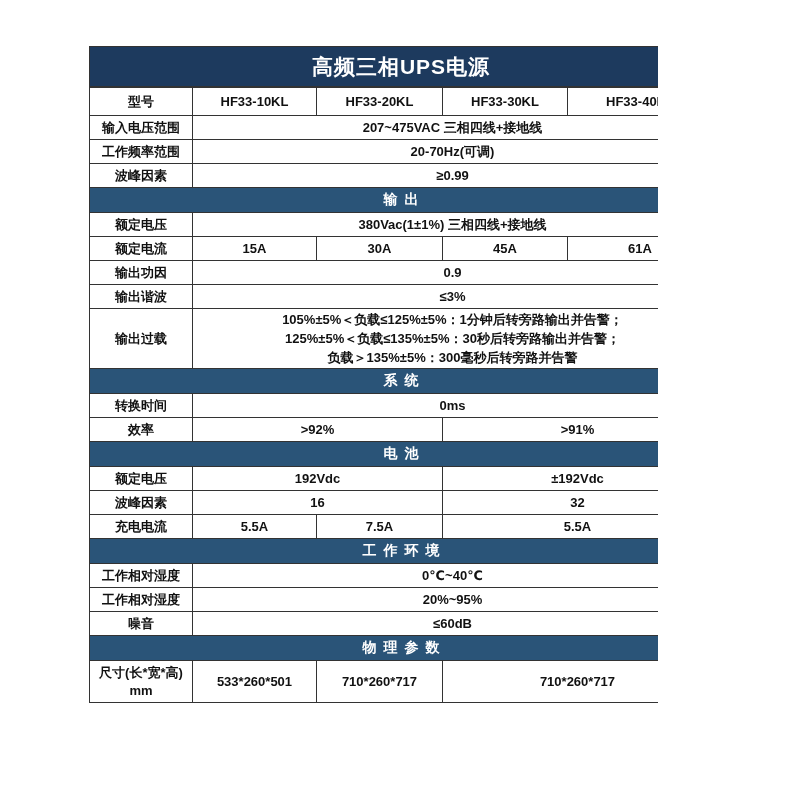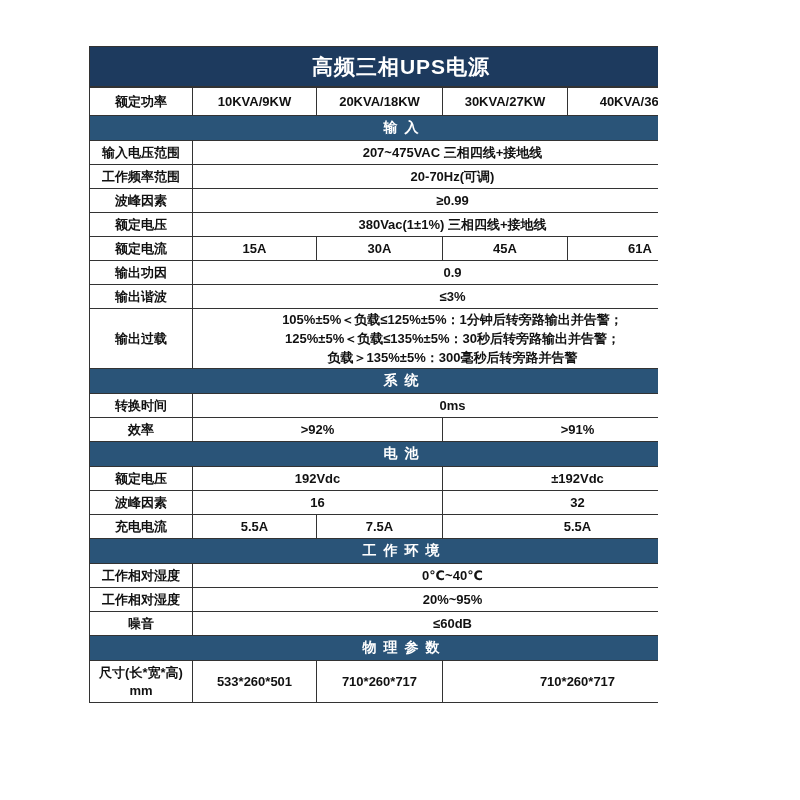--- a/index.html
+++ b/index.html
@@ -72,44 +72,44 @@
       <col style="width:126px">
       <col style="width:125px">
       <col style="width:145px">
     </colgroup>
 
     <tbody>
         <tr class="title-row">
       <td colspan="5">高频三相UPS电源</td>
     </tr>
 
-    <tr class="power-row">
-      <td class="lbl">额定功率</td>
-      <td>10KVA/9KW</td>
-      <td>20KVA/18KW</td>
-      <td>30KVA/27KW</td>
-      <td>40KVA/36KW</td>
-    </tr>
-
-    <tr class="section-row">
-      <td colspan="5">输入</td>
-    </tr>
+    <tr class="model-row">
+      <td class="lbl">型号</td>
+      <td>HF33-10KL</td>
+      <td>HF33-20KL</td>
+      <td>HF33-30KL</td>
+      <td>HF33-40KL</td>
+    </tr>
+
     <tr class="body-row">
       <td class="lbl">输入电压范围</td>
       <td class="val" colspan="4">207~475VAC 三相四线+接地线</td>
     </tr>
     <tr class="body-row">
       <td class="lbl">工作频率范围</td>
       <td class="val" colspan="4">20-70Hz(可调)</td>
     </tr>
     <tr class="body-row">
       <td class="lbl">波峰因素</td>
       <td class="val" colspan="4">≥0.99</td>
     </tr>
 
+    <tr class="section-row">
+      <td colspan="5">输出</td>
+    </tr>
     <tr class="body-row">
       <td class="lbl">额定电压</td>
       <td class="val" colspan="4">380Vac(1±1%) 三相四线+接地线</td>
     </tr>
     <tr class="body-row">
       <td class="lbl">额定电流</td>
       <td>15A</td>
       <td>30A</td>
       <td>45A</td>
       <td>61A</td>

